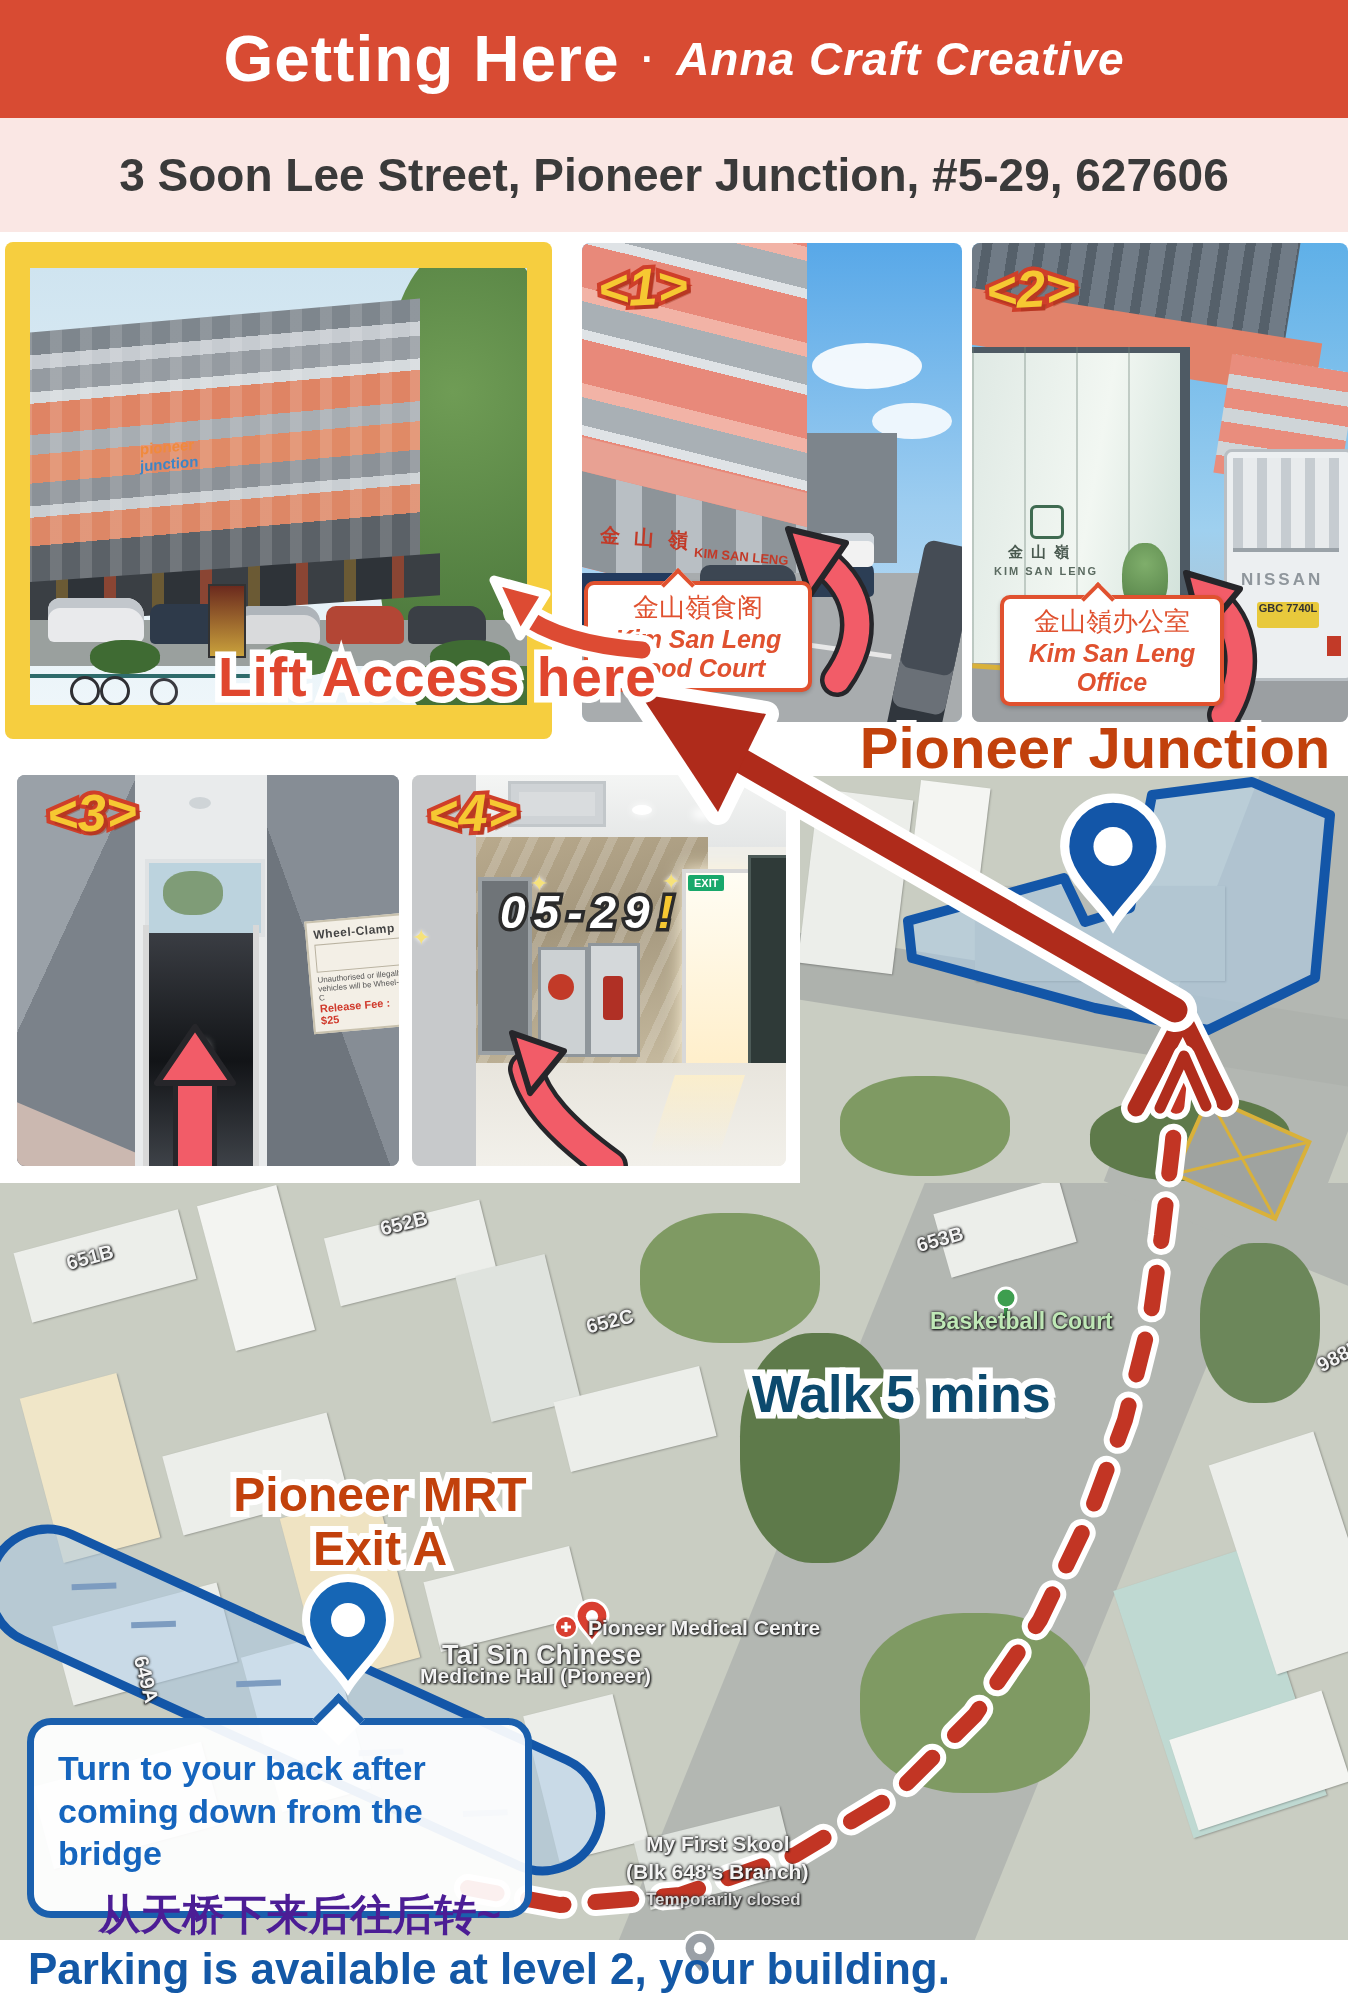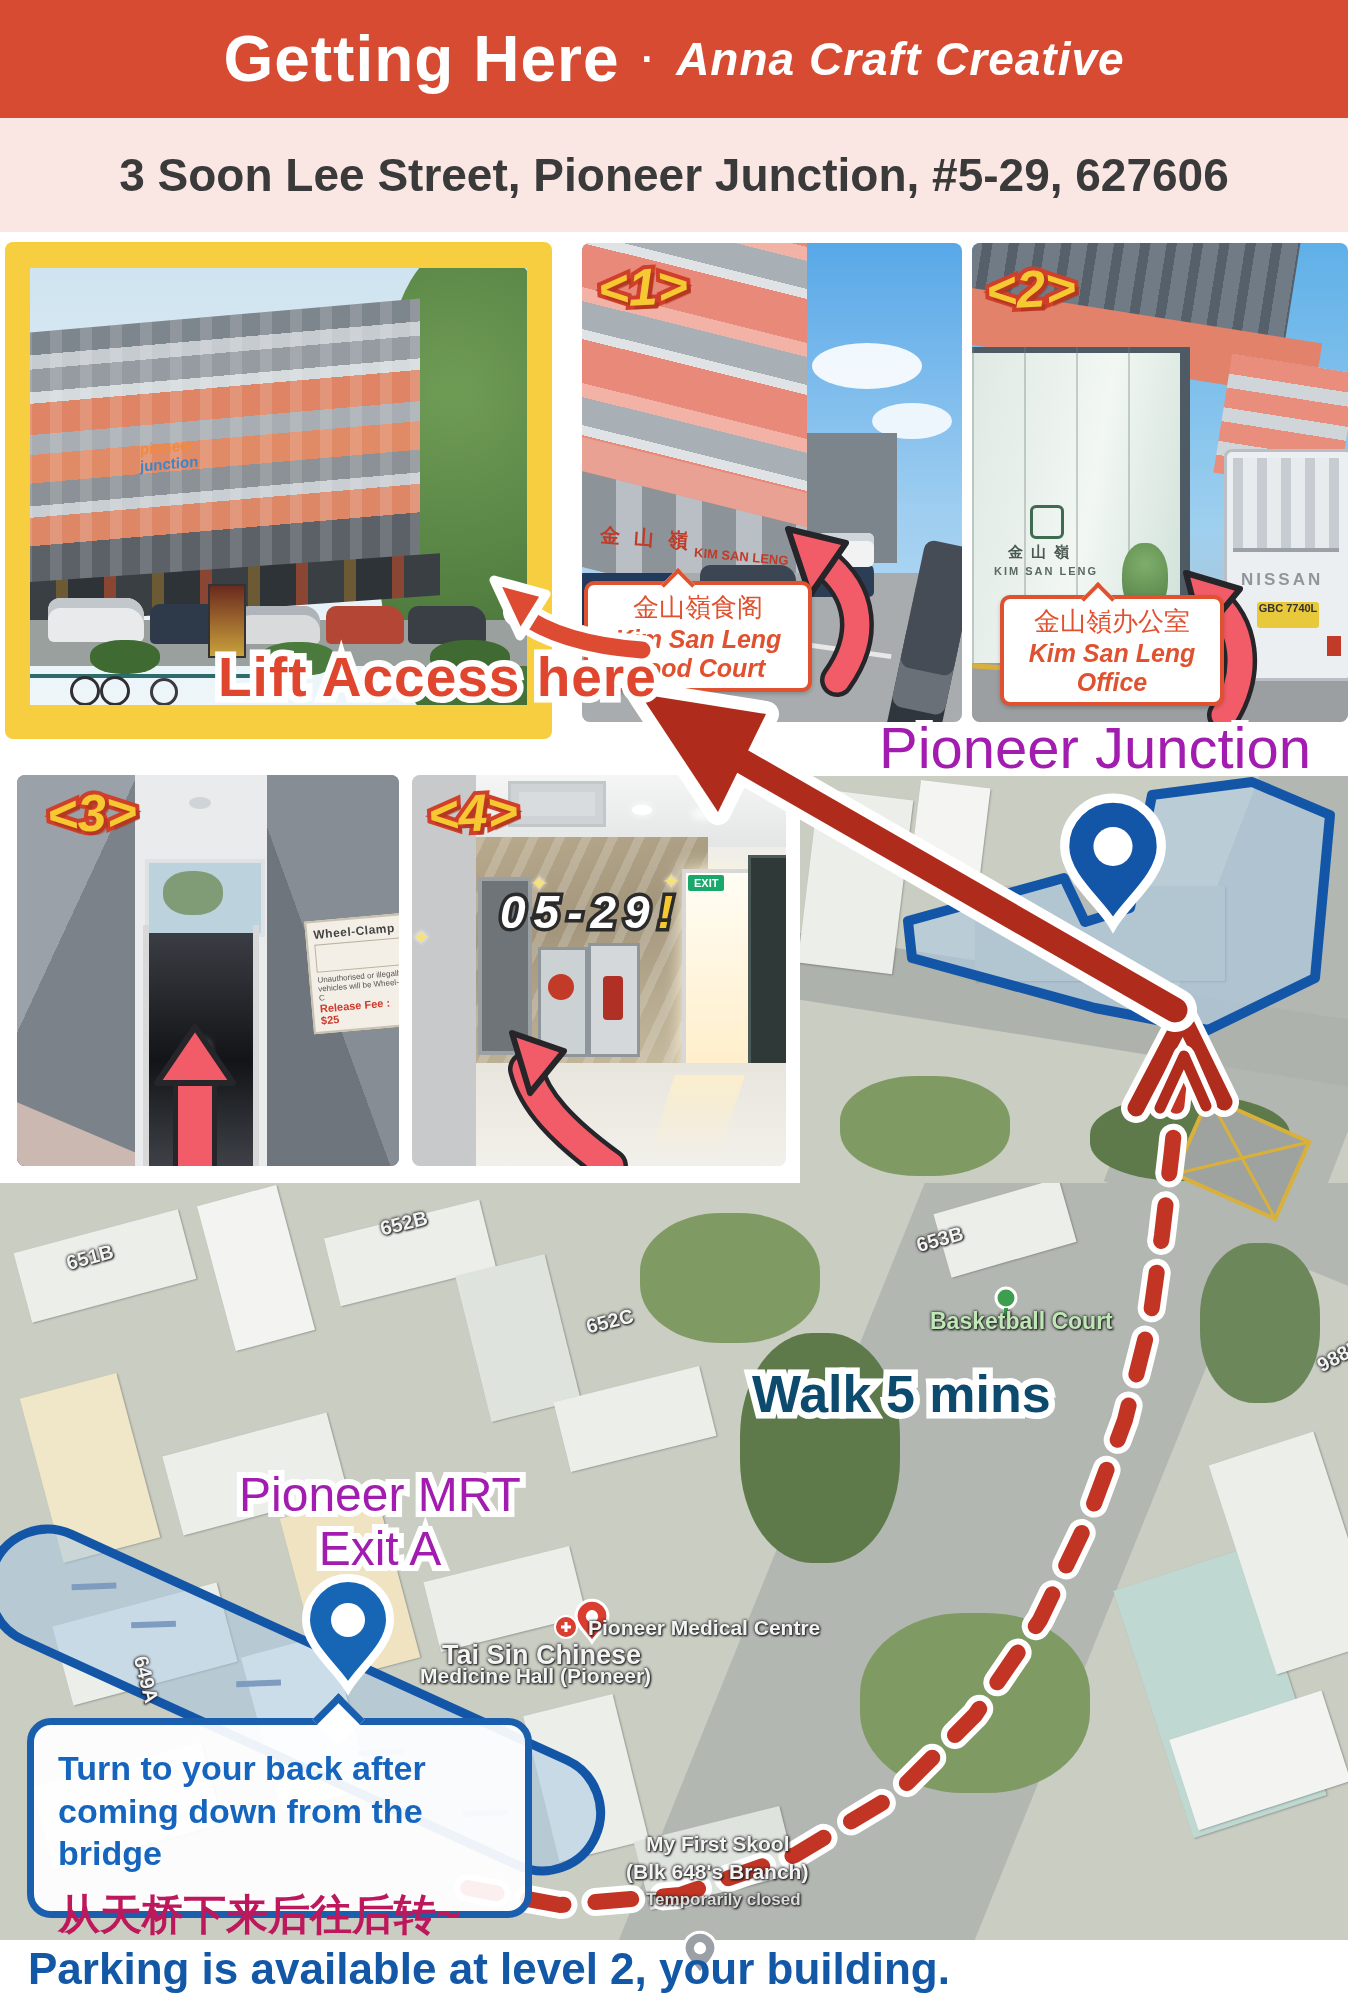--- a/index.html
+++ b/index.html
@@ -19,38 +19,38 @@
   .bub{position:absolute;background:#fff;border:4px solid #e0512f;border-radius:10px;text-align:center;color:#e0512f;padding:5px 10px;z-index:6;box-shadow:0 2px 4px rgba(0,0,0,.2);}
   .bub .zh{font-size:26px;display:block;}
   .bub .en{font-size:25px;font-weight:bold;font-style:italic;display:block;}
   .bub-tail{position:absolute;top:-12px;width:20px;height:20px;background:#fff;border-left:4px solid #e0512f;border-top:4px solid #e0512f;transform:rotate(45deg);}
 
   
   .frame-yellow{position:absolute;left:5px;top:242px;width:547px;height:497px;background:#f6ce3f;border-radius:8px;z-index:2;}
   .frame-inner{position:absolute;left:25px;top:26px;width:497px;height:437px;overflow:hidden;background:#cfe4f0;}
 
   
-  .bluestroke{color:#a21caf;-webkit-text-stroke:12px #fff;paint-order:stroke fill;font-weight:400;}
+  .bluestroke{color:#c2410c;-webkit-text-stroke:12px #fff;paint-order:stroke fill;font-weight:700;}
   .lift-label{position:absolute;left:218px;top:645px;font-size:55px;font-weight:900;color:#e0462e;-webkit-text-stroke:13px #fff;paint-order:stroke fill;z-index:7;letter-spacing:1px;}
 
   
   .mapblock{position:absolute;background:#c9cdc2;overflow:hidden;z-index:1;}
   .mb{position:absolute;background:#eceeea;box-shadow:1px 1px 2px rgba(0,0,0,.25);}
   .mg{position:absolute;background:#7f9a63;border-radius:45%;}
   .mr{position:absolute;background:#b3b7b2;}
 
   
   .mlabel{position:absolute;color:#f4f4f4;font-weight:bold;font-size:20px;text-shadow:0 0 3px rgba(50,50,50,.95),0 0 3px rgba(50,50,50,.95),1px 1px 2px rgba(0,0,0,.9);z-index:5;white-space:nowrap;}
   .walk{position:absolute;left:752px;top:1364px;font-size:52px;font-weight:900;color:#0c4a6e;-webkit-text-stroke:13px #fff;paint-order:stroke fill;z-index:5;}
   .pjlabel{position:absolute;left:850px;top:714px;width:490px;text-align:center;font-size:58px;z-index:5;}
   .mrtlabel{position:absolute;left:220px;top:1468px;width:320px;text-align:center;font-size:48px;line-height:1.12;z-index:5;}
 
   .speech{position:absolute;left:27px;top:1718px;width:505px;height:200px;background:rgba(255,255,255,.93);border:7px solid #1a5fad;border-radius:24px;z-index:6;box-sizing:border-box;padding:22px 24px 0 24px;}
   .speech .l{color:#1565be;font-weight:bold;font-size:34px;line-height:1.25;}
-  .speech .zh{color:#be185d;font-weight:bold;font-size:42px;margin-top:12px;}
+  .speech .zh{color:#4c1d95;font-weight:bold;font-size:42px;margin-top:12px;text-align:right;}
   .speech-tail{position:absolute;top:-24px;left:286px;width:30px;height:30px;background:#fff;border-top:7px solid #1a5fad;border-left:7px solid #1a5fad;transform:rotate(45deg);}
 
   .footer{position:absolute;left:28px;top:1944px;font-size:44px;font-weight:bold;color:#1358a6;z-index:5;}
 
   svg.ph-arrow{position:absolute;left:0;top:0;z-index:5;pointer-events:none;}
   .overlay{position:absolute;left:0;top:0;z-index:4;pointer-events:none;}
 
   
   .tinysign{position:absolute;font-weight:bold;white-space:nowrap;}
   .exit{position:absolute;background:#18a86b;color:#fff;font-size:11px;font-weight:bold;padding:2px 6px;border-radius:2px;}

